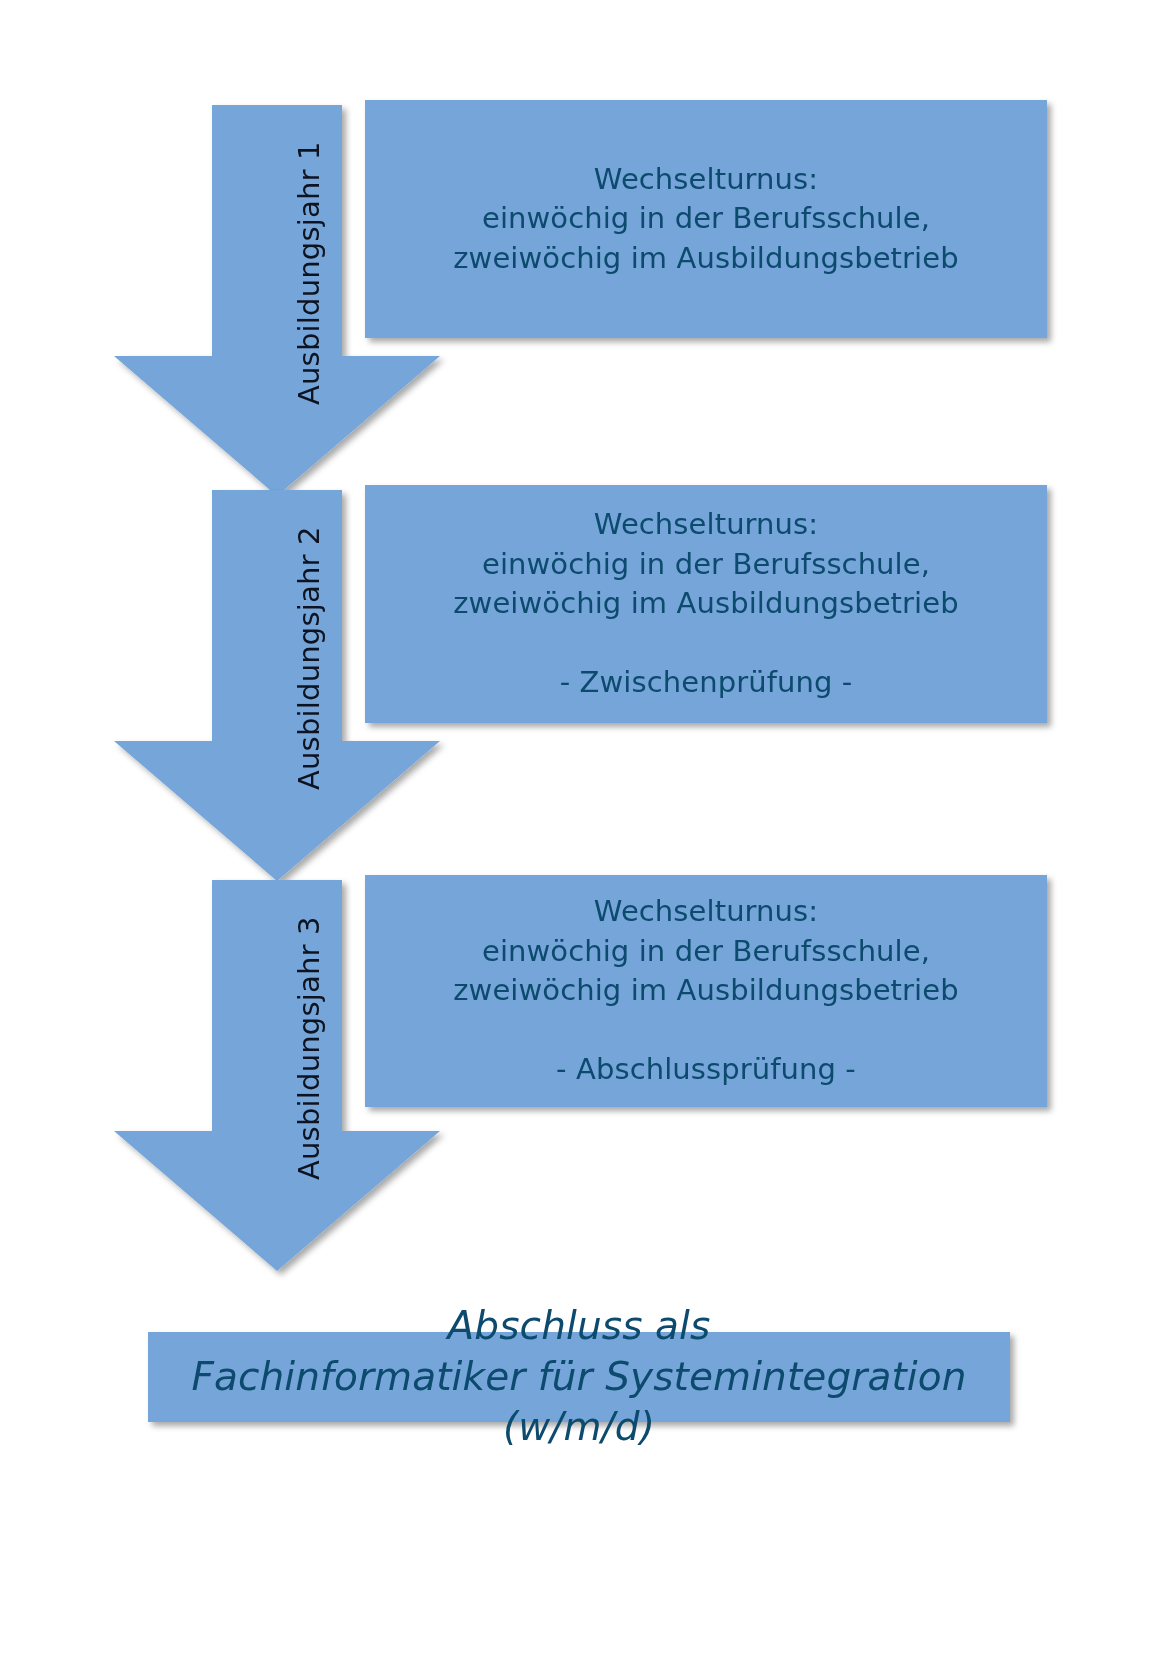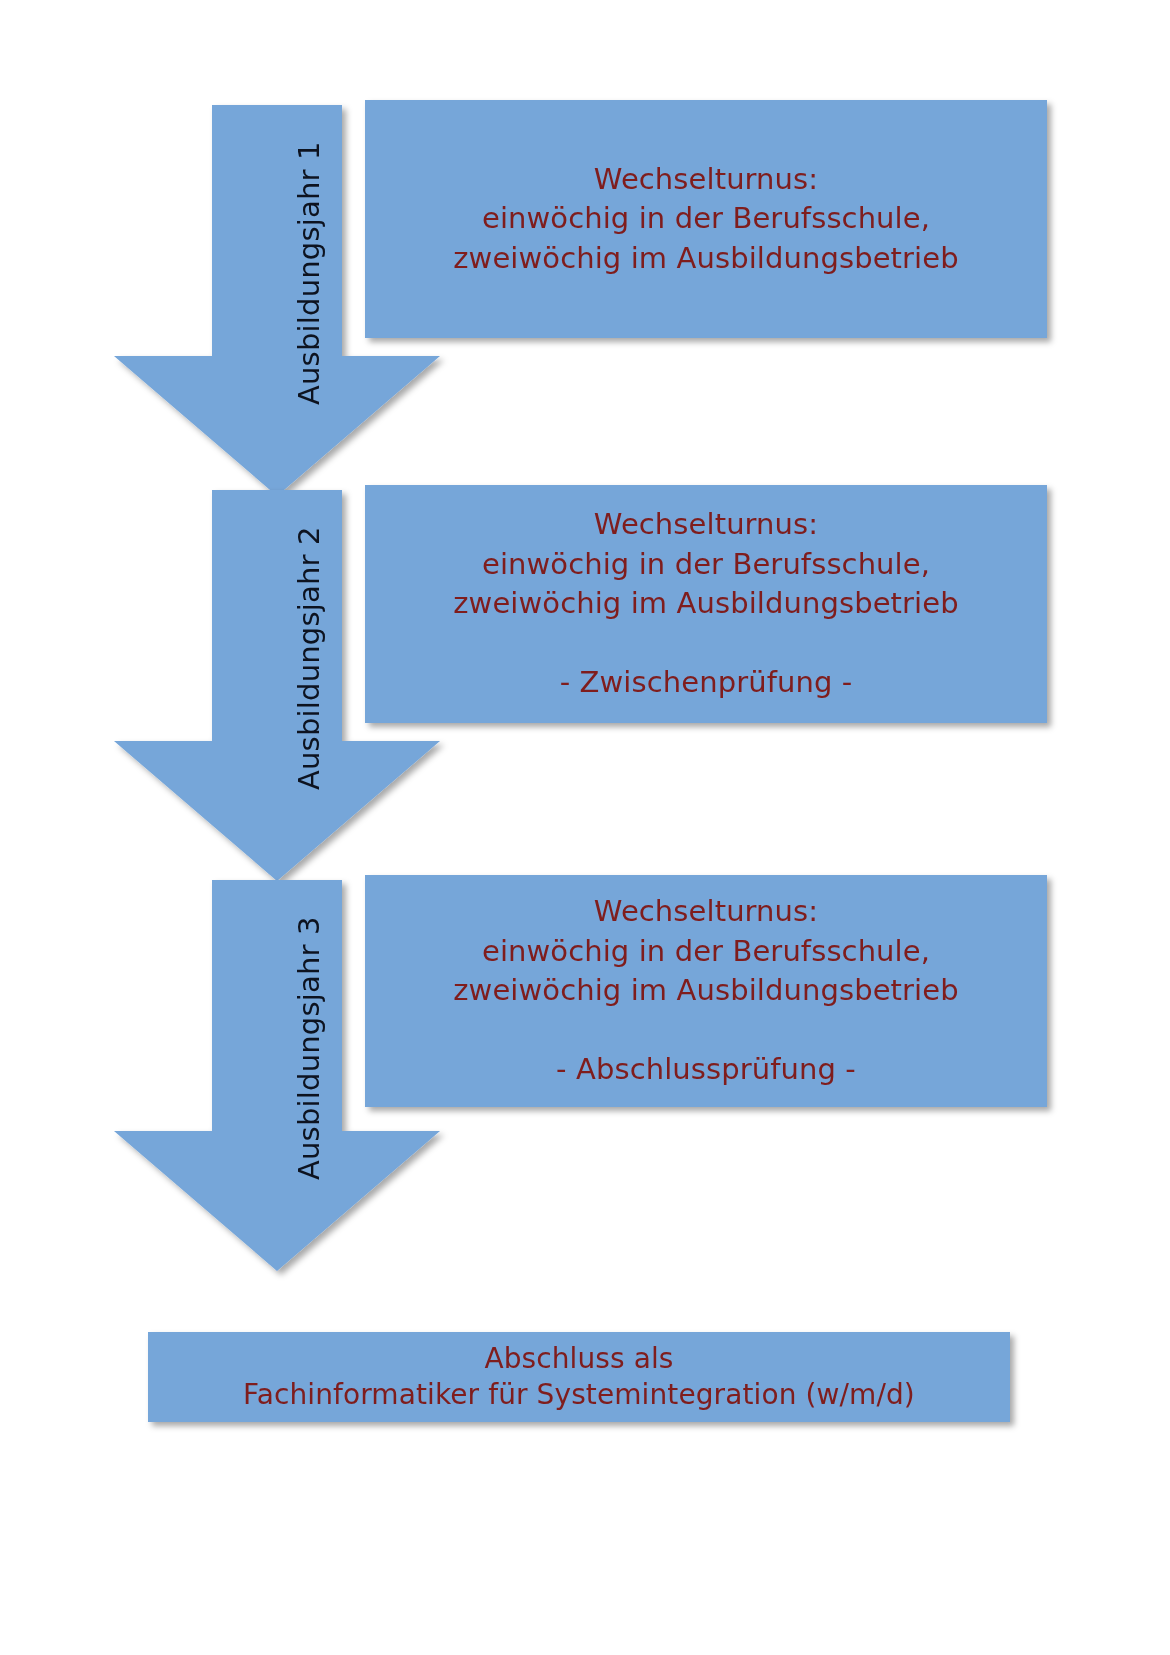--- a/index.html
+++ b/index.html
@@ -27,21 +27,21 @@
     box-shadow: 4px 4px 6px rgba(0,0,0,0.34);
     display: flex;
     align-items: center;
     justify-content: center;
     box-sizing: border-box;
     padding: 6px 14px;
   }
 
   .box-text {
     text-align: center;
-    color: #7f1d1d;
+    color: #0c4a6e;
     font-size: 29px;
     line-height: 1.36;
     white-space: pre-line;
     letter-spacing: 0.1px;
   }
 
   
   .arrow-wrap {
     position: absolute;
   }
@@ -56,22 +56,23 @@
     color: #0d1320;
     font-size: 29px;
     letter-spacing: 0.2px;
     white-space: nowrap;
     transform-origin: 0 0;
     transform: rotate(-90deg);
   }
 
   
   .bottom-box .box-text {
-    font-size: 28px;
+    font-size: 39px;
     line-height: 1.3;
+    font-style: italic;
   }
 </style>
 </head>
 <body>
 
 <div id="page">
 
   <div class="arrow-wrap" style="left:140px; top:100px; width:300px; height:400px;">
     <svg class="arrow-svg" width="300" height="400" viewBox="0 0 300 400">
       <defs>

